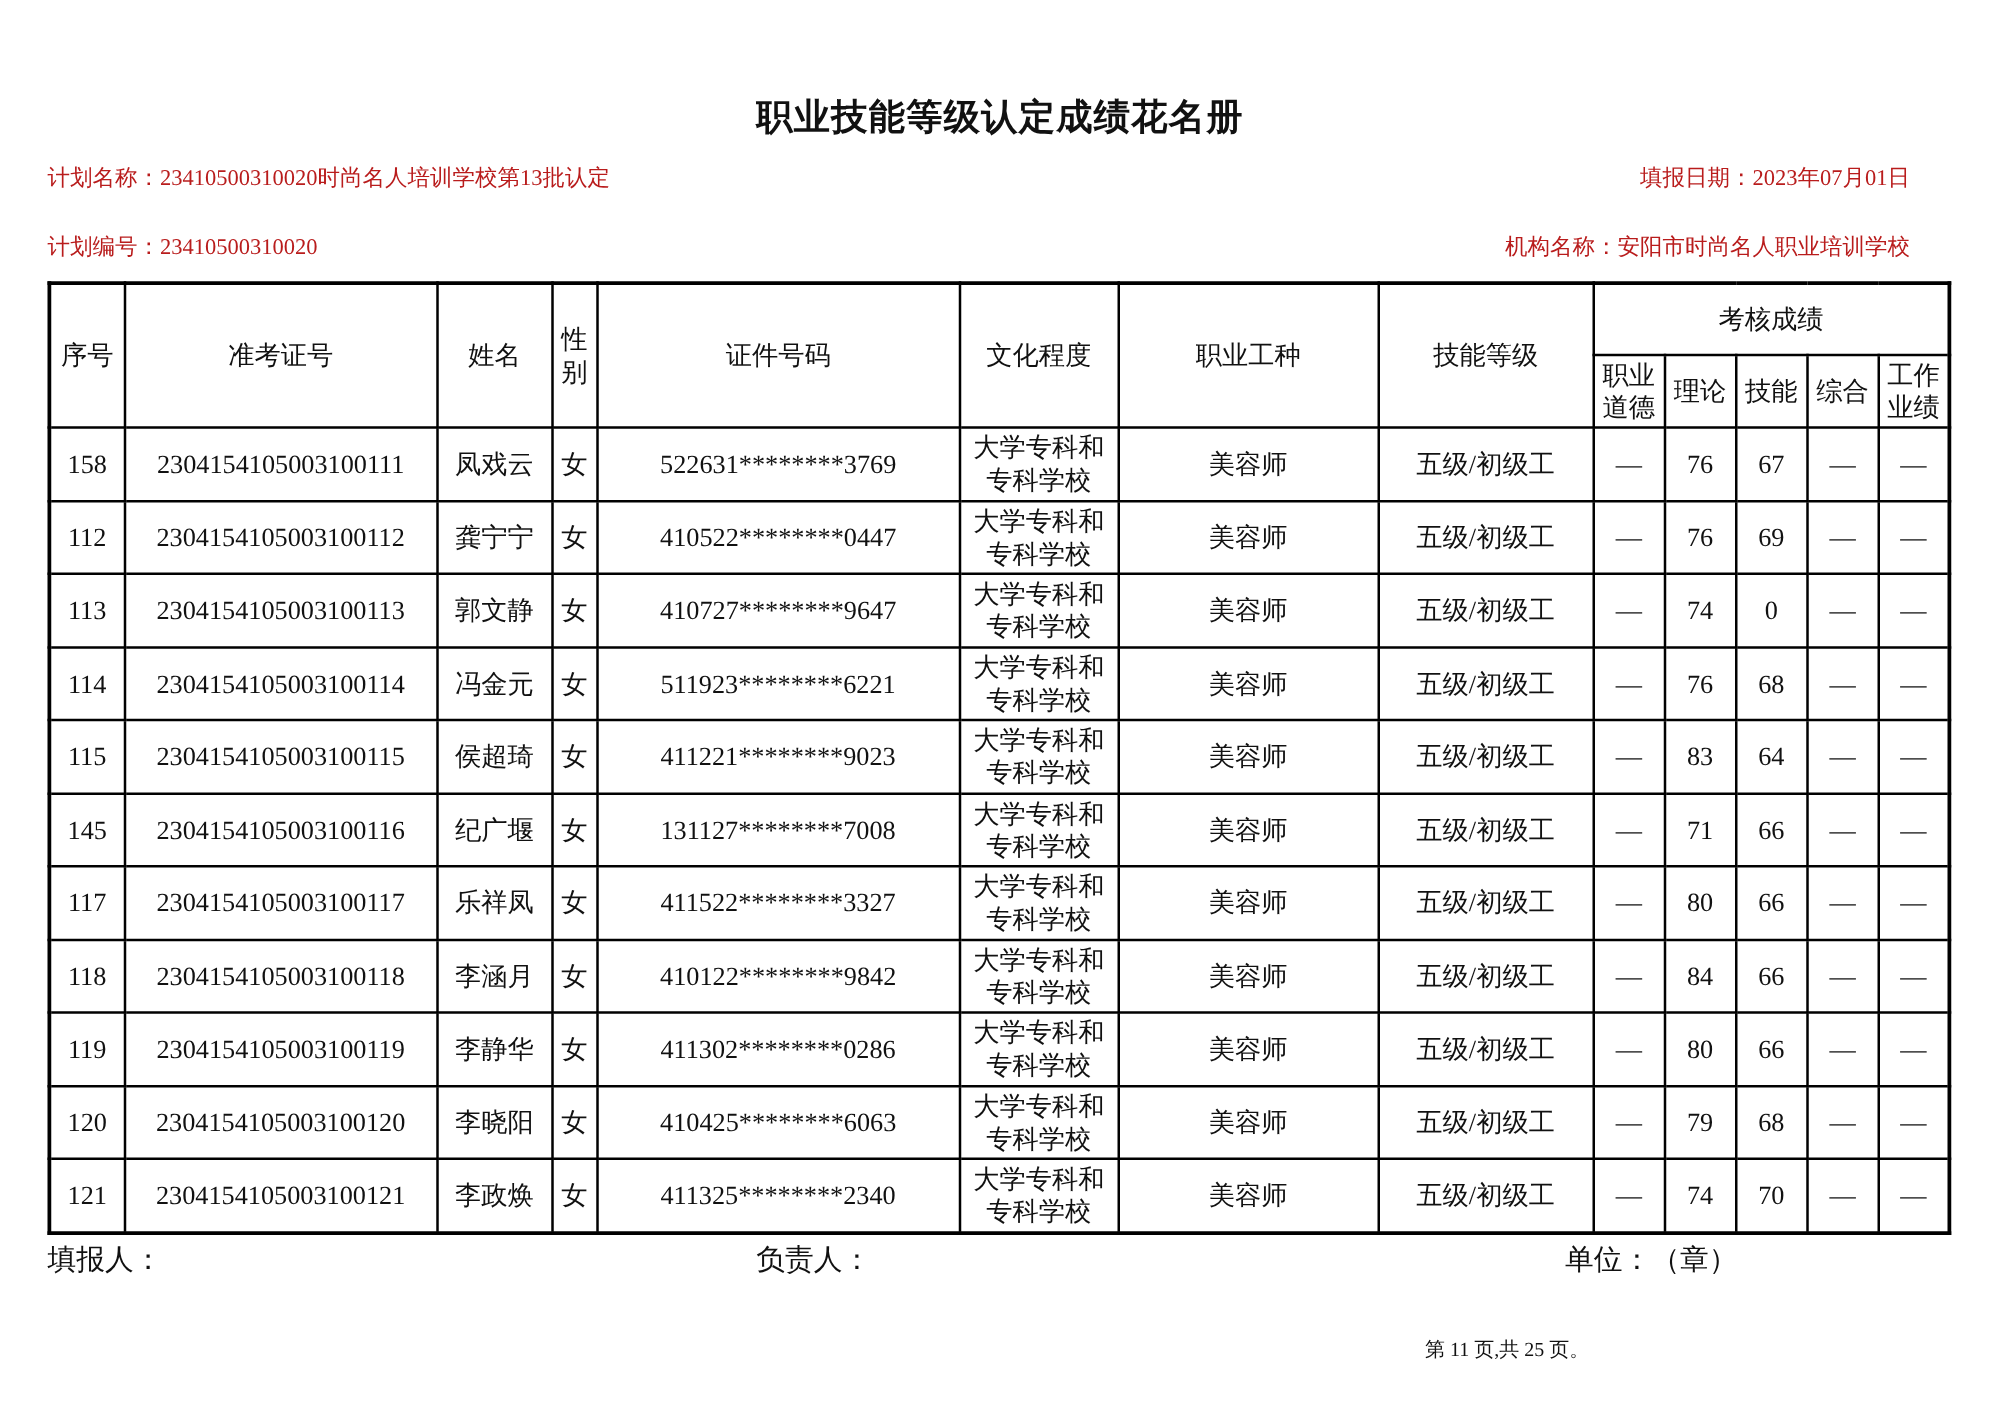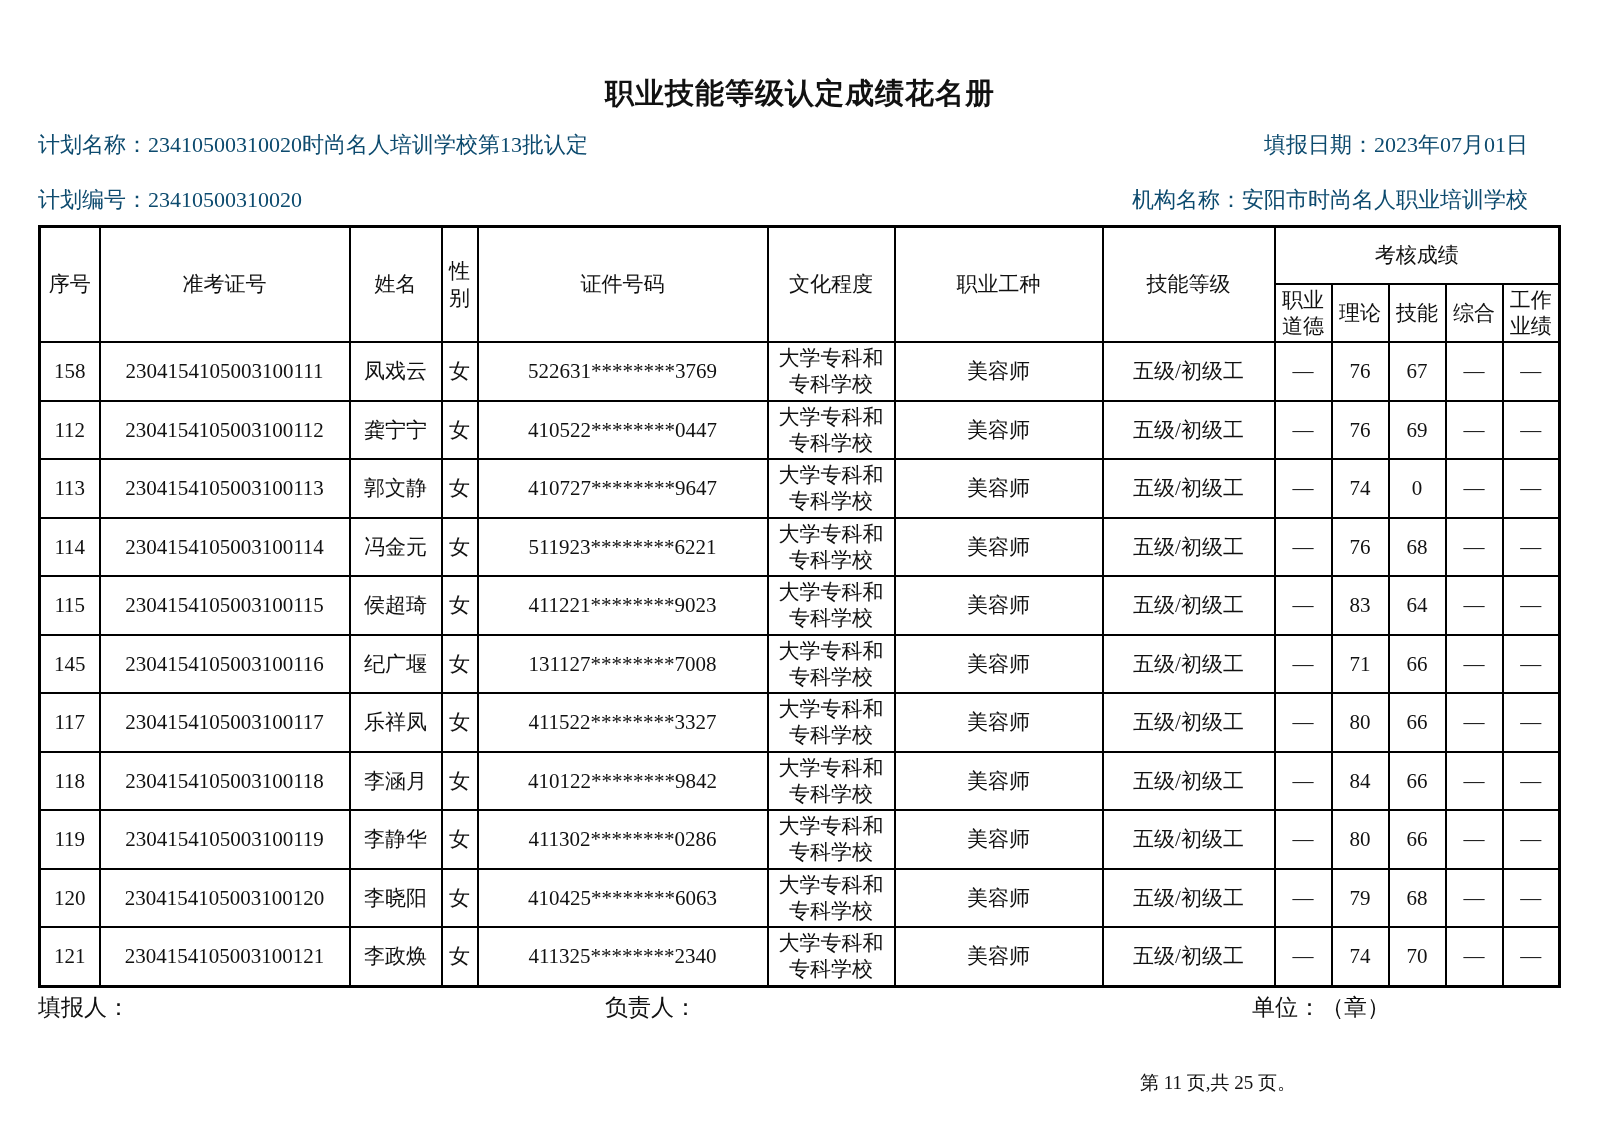--- a/index.html
+++ b/index.html
@@ -18,21 +18,21 @@
     text-align: center;
     font-family: "Liberation Sans", "DejaVu Sans", sans-serif;
     font-weight: 700; font-size: 29px; letter-spacing: 1px;
     color: #111;
     margin-top: 16px;
   }
 
   .meta-line {
     position: absolute; left: 38px; width: 1490px;
     display: flex; justify-content: space-between;
-    font-size: 22px; color: #0c4a6e;
+    font-size: 18px; color: #b91c1c;
   }
   .meta-line-1 { top: 130px; }
   .meta-line-2 { top: 185px; align-items: flex-end; }
 
   table.roster {
     position: absolute; top: 225px; left: 38px;
     width: 1520px; height: 740px;
     border-collapse: collapse; table-layout: fixed;
     font-size: 21px; color: #111;
   }
@@ -53,21 +53,21 @@
   .sign-line {
     position: absolute; top: 992px; left: 0; width: 1551px;
     font-size: 23px; color: #111; height: 30px;
   }
   .sign-filler      { position: absolute; left: 38px;   top: 0; }
   .sign-responsible { position: absolute; left: 605px;  top: 0; }
   .sign-unit        { position: absolute; left: 1232px; top: 0; margin-left: 20px; }
 
   .page-info {
     position: absolute; top: 1070px; left: 1140px;
-    font-size: 19px; color: #111;
+    font-size: 16px; color: #111;
   }
 </style>
 </head>
 <body>
 
 <div class="page">
 
   <div class="doc-title">职业技能等级认定成绩花名册</div>
 
   <div class="meta-line meta-line-1">

